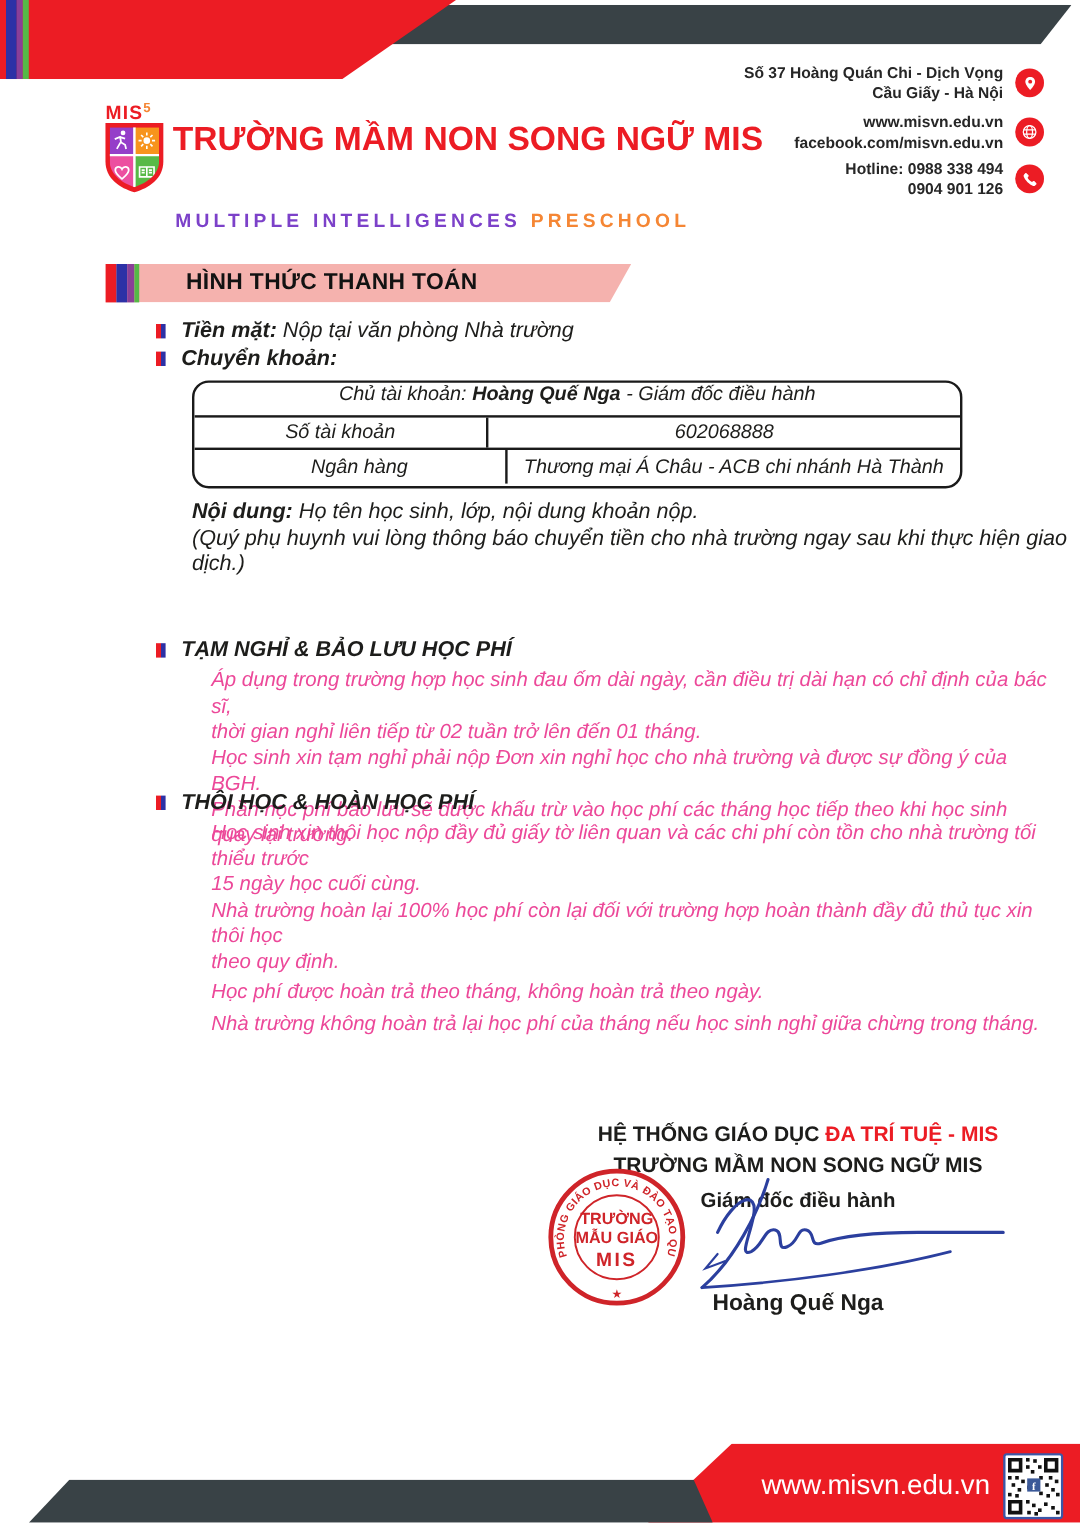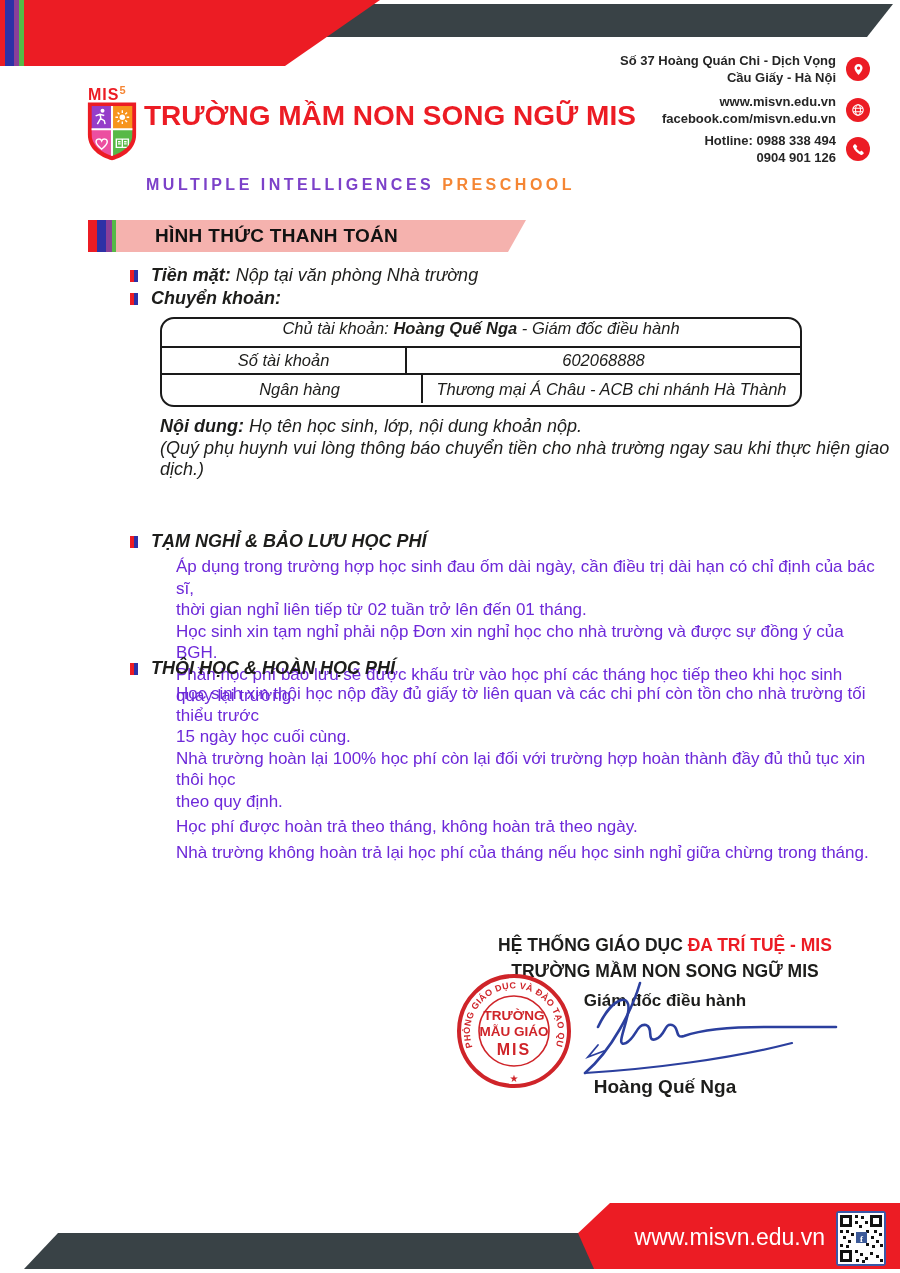--- a/index.html
+++ b/index.html
@@ -42,21 +42,21 @@
              font-size:19px;font-weight:bold;color:#121212;letter-spacing:0.3px;}
 
   
   .bullet-line{position:absolute;display:flex;align-items:center;gap:0;}
   .bsq{width:8px;height:12px;margin-right:13px;flex:0 0 auto;
        background:linear-gradient(90deg,#ec1c24 0 50%,#2d31a6 50% 100%);}
   .i{font-style:italic;}
   .b{font-weight:bold;}
   .t17{font-size:18px;}
   .pre{white-space:pre-wrap;}
-  .para{position:absolute;font-size:17px;line-height:21.5px;color:#6d28d9;}
+  .para{position:absolute;font-style:italic;font-size:17px;line-height:21.5px;color:#ec4899;}
 
   
   .bank-table{top:317px;left:160px;width:638px;height:86px;border:2px solid #1a1a1a;
               border-radius:14px;overflow:hidden;font-size:16.5px;font-style:italic;}
   .bt-row{display:flex;justify-content:center;box-sizing:border-box;}
   .bt-r1{height:29px;border-bottom:2px solid #1a1a1a;}
   .bt-r2{height:27px;border-bottom:2px solid #1a1a1a;}
   .bt-r3{height:28px;padding-left:16px;}
   .bt-left{width:245px;border-right:2px solid #1a1a1a;align-self:stretch;display:flex;
            align-items:center;justify-content:center;box-sizing:border-box;}

